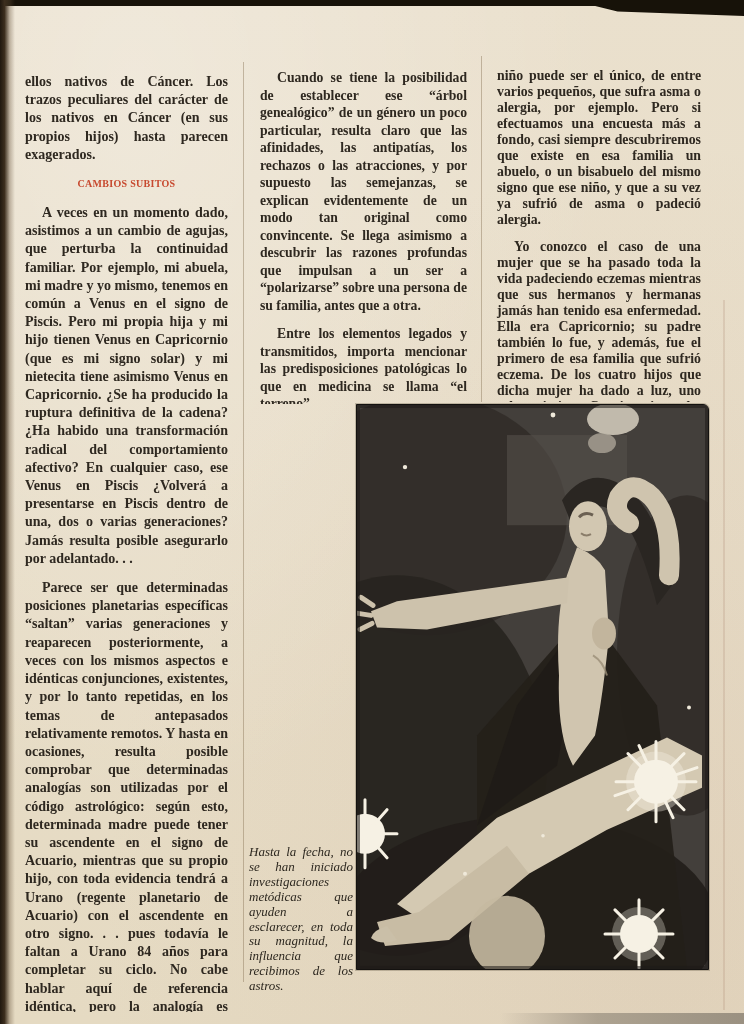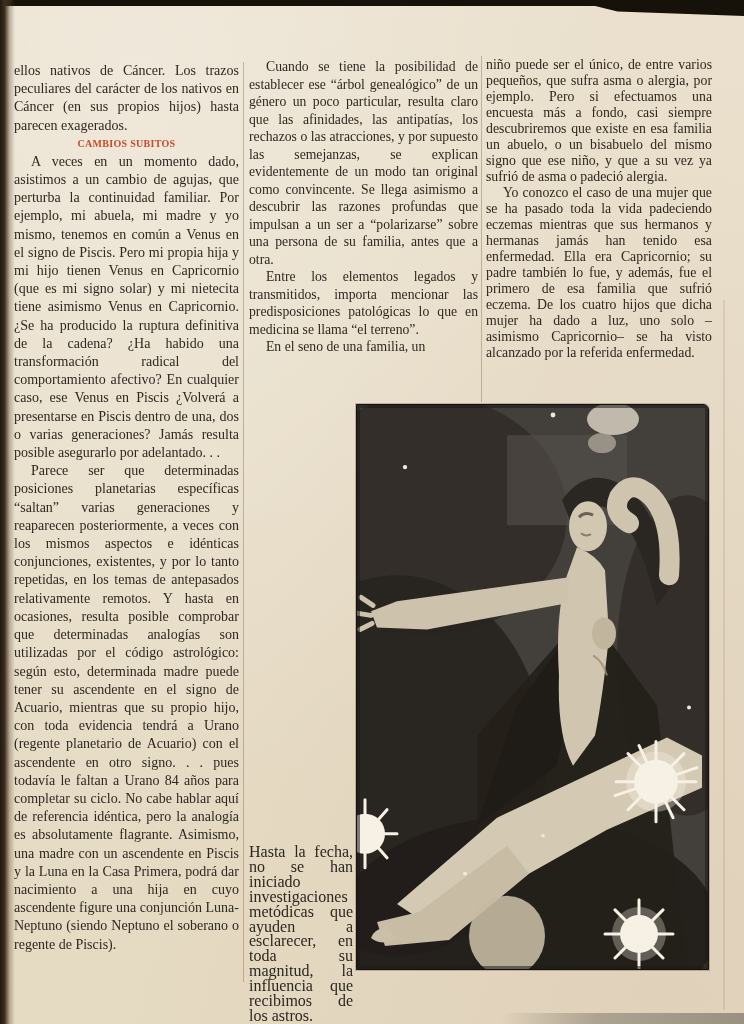--- a/index.html
+++ b/index.html
@@ -30,21 +30,21 @@
   .rule-1{left:243px;top:62px;height:920px;}
   .rule-2{left:481px;top:56px;height:346px;}
   .crease{position:absolute;left:723px;top:300px;height:710px;width:2px;background:rgba(170,130,110,.22);}
   .bottom-shadow{
     position:absolute;left:500px;top:1013px;width:244px;height:11px;
     background:linear-gradient(to right, rgba(150,140,125,0), #a49a89 40%, #8e8577);
     opacity:.85;
   }
 
   .col{position:absolute;text-align:justify;}
-  .col p{margin:0;}
+  .col p{margin:11px;font-weight:bold;}
   .indent{text-indent:17px;}
 
   .col-left{left:14px;top:62px;width:225px;height:950px;overflow:hidden;
             font-size:14px;line-height:18.2px;}
   .col-mid{left:249px;top:58px;width:229px;height:346px;overflow:hidden;
             font-size:13.7px;line-height:17.5px;}
   .col-right{left:486px;top:57px;width:226px;height:345px;overflow:hidden;
             font-size:13.8px;line-height:16px;}
 
   .red-heading{
@@ -57,21 +57,21 @@
   .photo{
     position:absolute;left:356px;top:404px;width:351px;height:564px;
     border:1px solid #141210;border-radius:0 6px 0 0;
     box-shadow:0 0 0 1px rgba(90,80,60,.3);
     overflow:hidden;background:#45413d;
   }
   .photo svg{display:block;width:100%;height:100%;}
 
   .caption{
     position:absolute;left:249px;top:845px;width:104px;
-    font-size:16px;line-height:14.9px;
+    font-style:italic;font-size:13px;line-height:14.9px;
     text-align:justify;color:#2c271f;
   }
 </style>
 </head>
 <body>
 
 <div class="texture"></div>
 <div class="top-band"></div>
 <div class="spine"></div>
 <div class="col-rule rule-1"></div>

